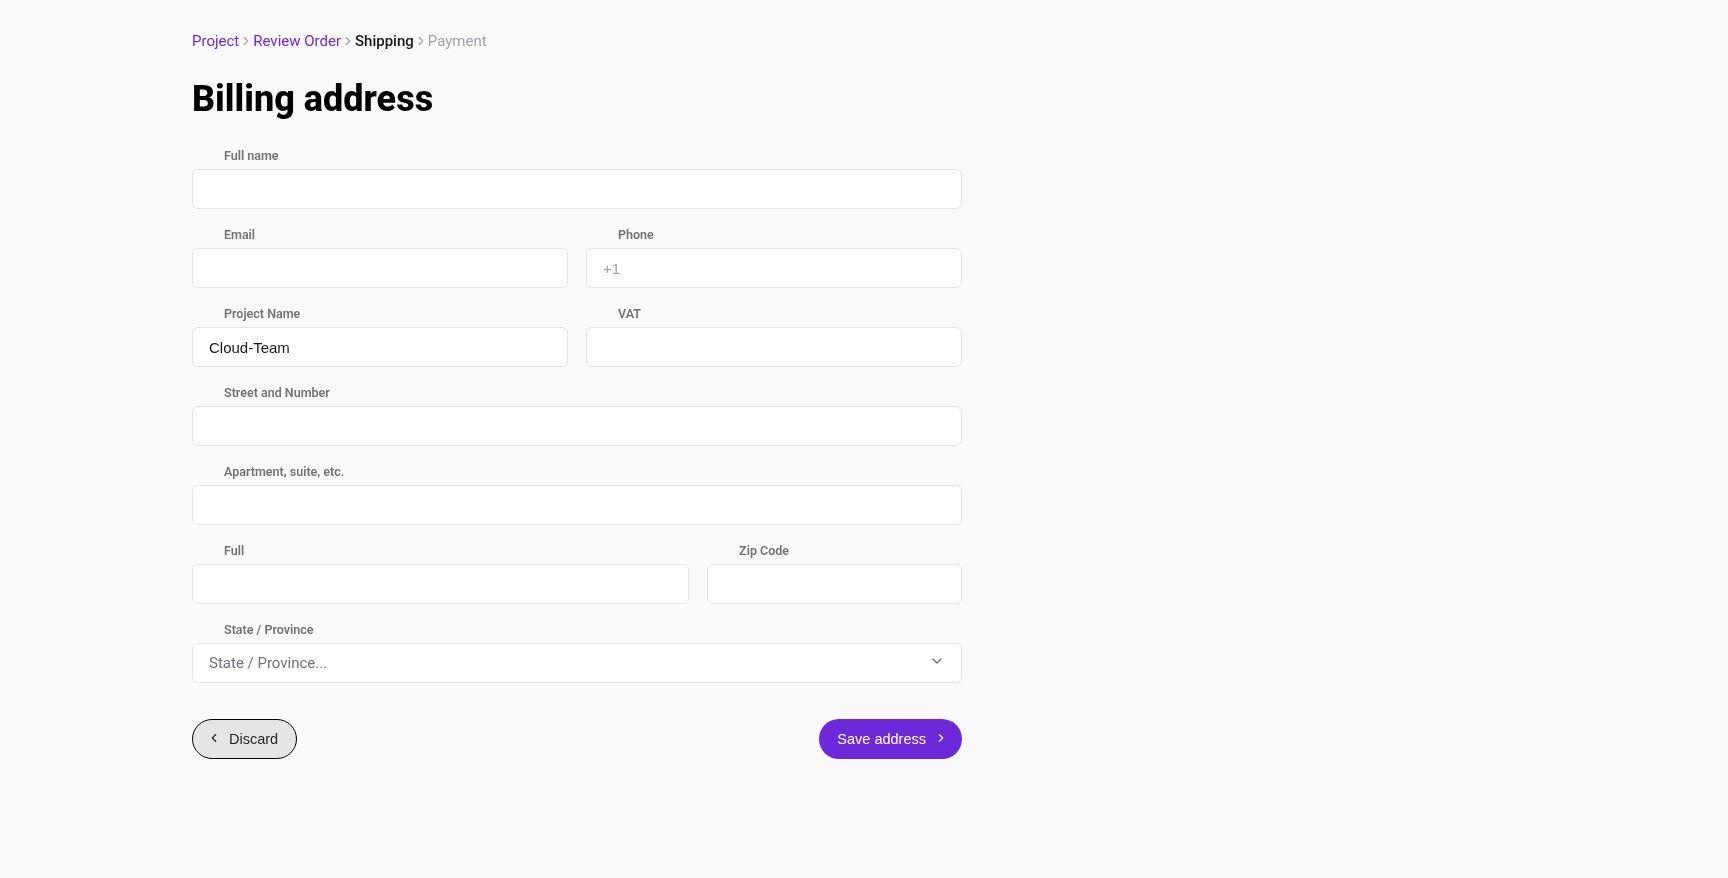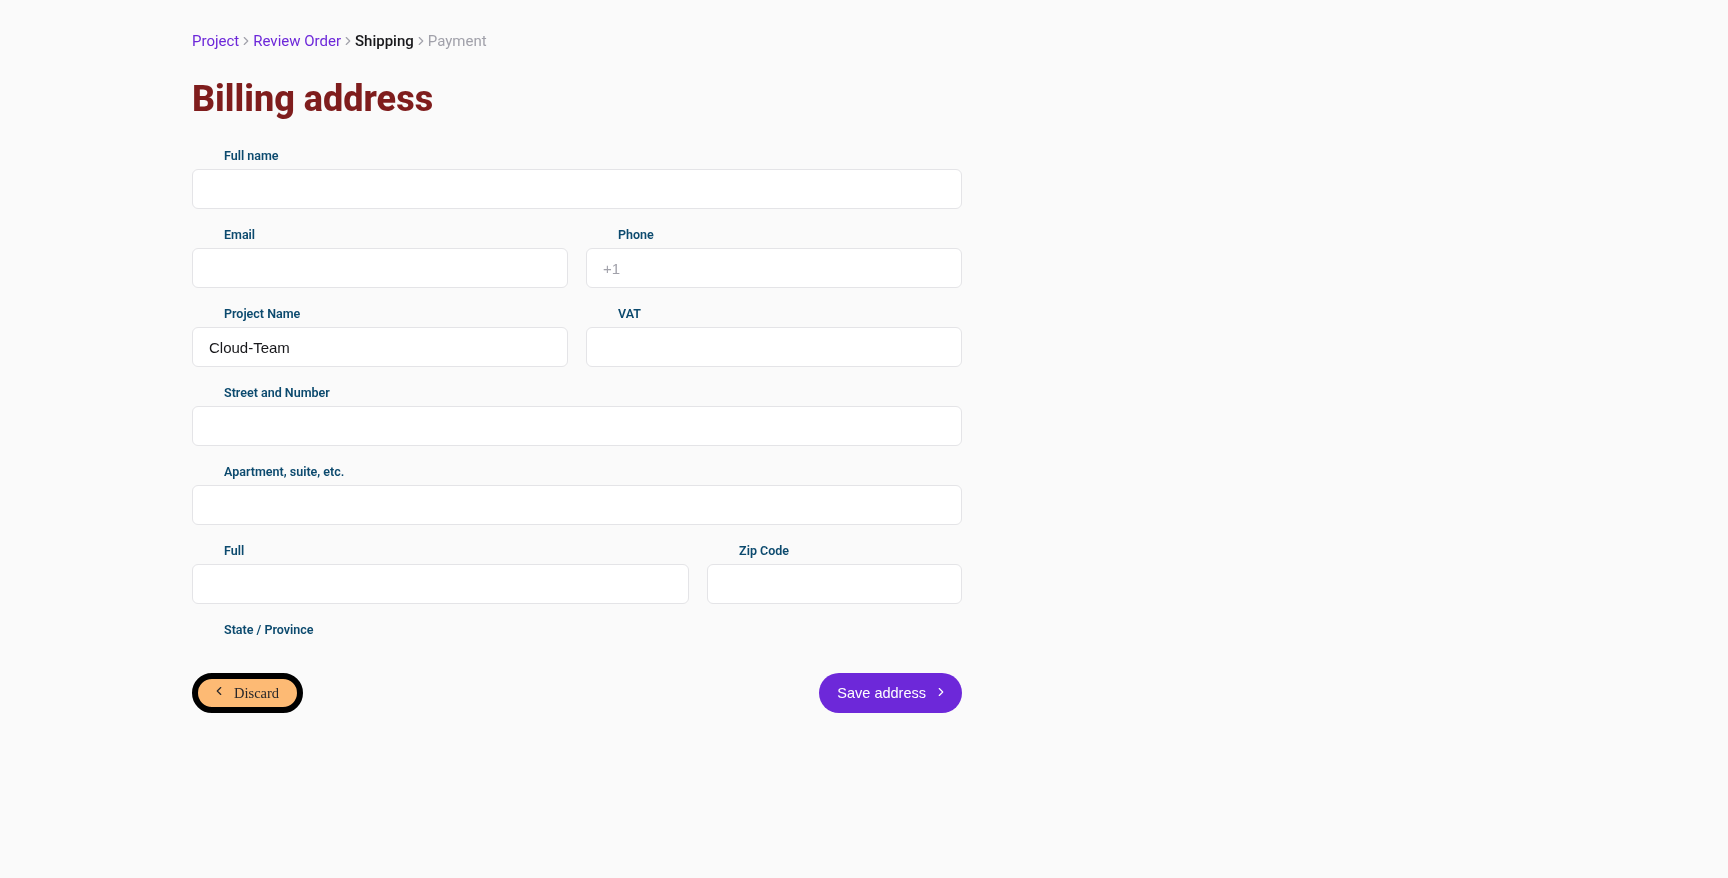--- a/index.html
+++ b/index.html
@@ -46,40 +46,40 @@
     .breadcrumb-sep {
       color: #a1a1aa;
       display: flex;
       align-items: center;
     }
 
     .page-title {
       font-size: 36px;
       font-weight: 800;
       margin-bottom: 28px;
-      color: #7f1d1d;
+      color: #000000;
     }
 
     .form {
       display: flex;
       flex-direction: column;
       gap: 18px;
       width: 770px;
     }
 
     .field-group {
       display: flex;
       flex-direction: column;
       gap: 6px;
     }
 
     .field-label {
       font-size: 12.5px;
       font-weight: 600;
-      color: #0c4a6e;
+      color: #737373;
       padding-left: 32px;
     }
 
     .text-input, .select-box {
       width: 100%;
       height: 40px;
       border: 1px solid #e4e4e7;
       border-radius: 6px;
       background: #ffffff;
       padding: 0 16px;
@@ -140,24 +140,23 @@
       height: 40px;
       padding: 0 18px;
       border-radius: 20px;
       font-size: 14.5px;
       font-weight: 500;
       cursor: pointer;
       border: none;
     }
 
     .btn-secondary {
-      background: #fdba74;
-      border: 6px solid #000000;
+      background: #e5e5e5;
+      border: 1px solid #000000;
       color: #27272a;
-      font-family: Liberation Serif, serif;
     }
 
     .btn-primary {
       background: #6d28d9;
       color: #ffffff;
       justify-content: flex-end;
     }
 
     .btn .icon-left {
       margin-left: -4px;
@@ -242,20 +241,28 @@
       </div>
       <div class="field-group">
         <label class="field-label">Zip Code</label>
         <input type="text" class="text-input" value="" style="">
       </div>
     </div>
 
     <div class="row">
       <div class="field-group">
         <label class="field-label">State / Province</label>
+        <div class="select-box">
+          <span class="select-placeholder">State / Province...</span>
+          <span class="chevron-down">
+            <svg width="16" height="16" viewBox="0 0 24 24" fill="none" stroke="currentColor" stroke-width="2" stroke-linecap="round" stroke-linejoin="round">
+                <polyline points="6 9 12 15 18 9"></polyline>
+              </svg>
+          </span>
+        </div>
       </div>
     </div>
 
     <div class="actions">
       <button class="btn btn-secondary">
         <span class="icon-left">
           <svg width="14" height="14" viewBox="0 0 24 24" fill="none" stroke="currentColor" stroke-width="2" stroke-linecap="round" stroke-linejoin="round">
               <polyline points="15 18 9 12 15 6"></polyline>
             </svg>
         </span>

